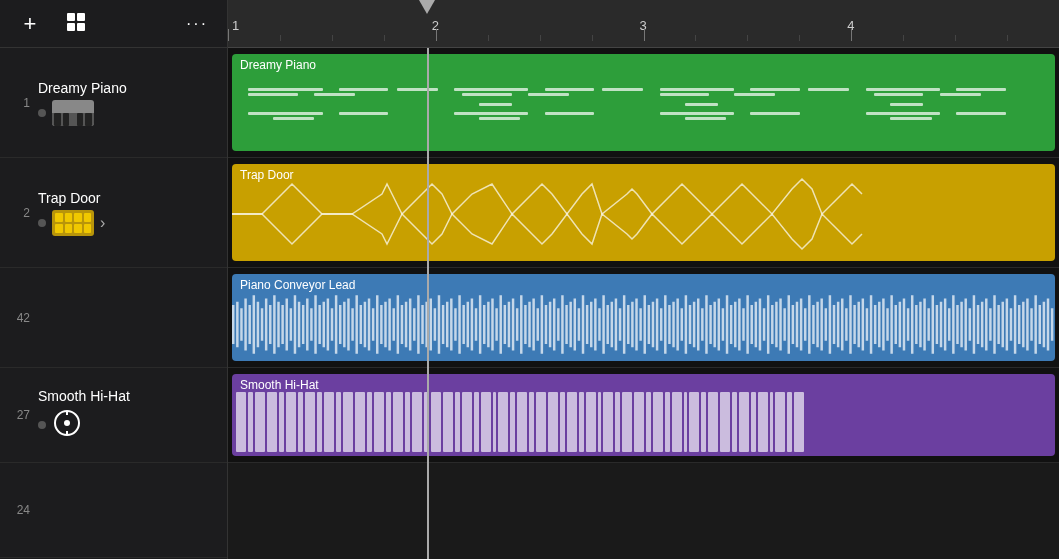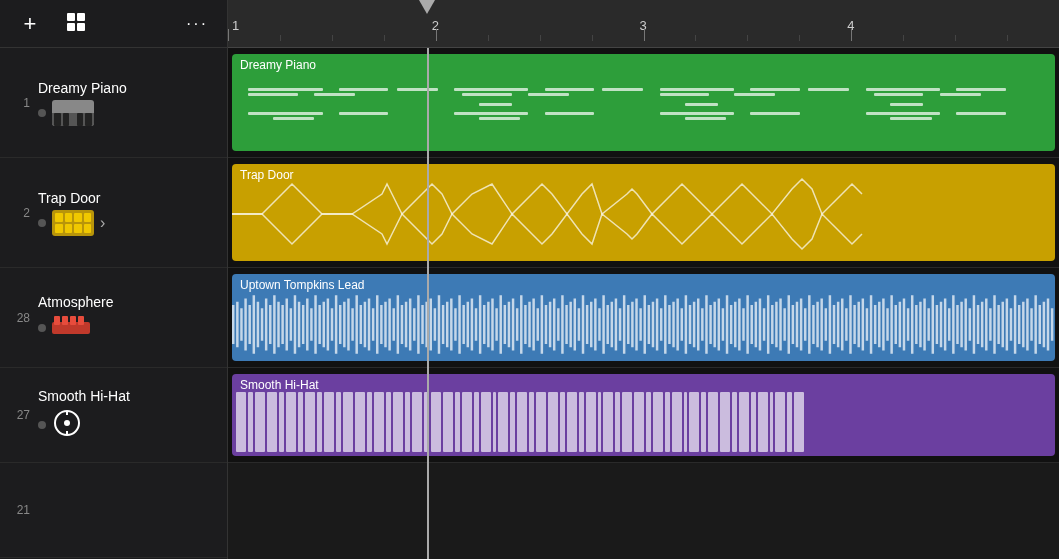--- a/index.html
+++ b/index.html
@@ -341,37 +341,21 @@
             <div style="background:#f0c800; border-radius:1px;"></div>
             <div style="background:#f0c800; border-radius:1px;"></div>
             <div style="background:#f0c800; border-radius:1px;"></div>
           </div>
           <div class="track-arrow" style="font-size:16px; color:#aaa;">›</div>
         </div>
       </div>
     </div>
 
     <div class="track-row track-row-3">
-      <div class="track-number">28</div>
-      <div class="track-info">
-        <div class="track-name">Atmosphere</div>
-        <div class="track-icon-row">
-          <div class="track-dot"></div>
-
-          <div style="font-size:22px;">
-            <svg width="38" height="22" viewBox="0 0 38 22">
-              <rect x="0" y="8" width="38" height="12" rx="2" fill="#c0392b"></rect>
-              <rect x="2" y="2" width="6" height="9" rx="1" fill="#e74c3c"></rect>
-              <rect x="10" y="2" width="6" height="9" rx="1" fill="#e74c3c"></rect>
-              <rect x="18" y="2" width="6" height="9" rx="1" fill="#e74c3c"></rect>
-              <rect x="26" y="2" width="6" height="9" rx="1" fill="#e74c3c"></rect>
-            </svg>
-          </div>
-        </div>
-      </div>
+      <div class="track-number">42</div>
     </div>
 
     <div class="track-row track-row-4">
       <div class="track-number">27</div>
       <div class="track-info">
         <div class="track-name">Smooth Hi-Hat</div>
         <div class="track-icon-row">
           <div class="track-dot"></div>
 
           <div>
@@ -380,21 +364,21 @@
               <circle cx="15" cy="15" r="3" fill="white"></circle>
               <line x1="15" y1="3" x2="15" y2="7" stroke="white" stroke-width="2"></line>
               <line x1="15" y1="23" x2="15" y2="27" stroke="white" stroke-width="2"></line>
             </svg>
           </div>
         </div>
       </div>
     </div>
 
     <div class="track-row track-row-5">
-      <div class="track-number">21</div>
+      <div class="track-number">24</div>
     </div>
 
   </div>
 
   <div class="timeline">
 
     <div class="timeline-ruler">
       <div class="ruler-marks">
 
         <span class="ruler-number" style="left: 4px;">1</span>
@@ -487,21 +471,21 @@
 
             <polyline points="0,50 30,50 60,20 90,50 120,50 150,30 155,20 160,30 170,50 190,30 200,20 210,30 220,50 240,30 260,20 280,50 300,30 310,20 320,30 335,50 350,30 360,20 370,50 395,30 400,25 405,30 420,50 440,30 450,20 460,30 480,50 500,30 510,20 520,30 540,50 560,25 570,15 580,25 590,50 610,30 620,20 630,30" stroke="rgba(255,255,255,0.7)" stroke-width="1.5" fill="none"></polyline>
             <polyline points="0,50 30,50 60,80 90,50 120,50 150,70 155,80 160,70 170,50 190,70 200,80 210,70 220,50 240,70 260,80 280,50 300,70 310,80 320,70 335,50 350,70 360,80 370,50 395,70 400,75 405,70 420,50 440,70 450,80 460,70 480,50 500,70 510,80 520,70 540,50 560,75 570,85 580,75 590,50 610,70 620,80 630,70" stroke="rgba(255,255,255,0.7)" stroke-width="1.5" fill="none"></polyline>
           </svg>
           <div class="resize-handle"></div>
         </div>
       </div>
 
       <div class="track-clip-row" style="height:100px; background:#111; border-bottom:1px solid #2a2a2a;">
         <div class="clip-blue" style="position:absolute; left:4px; right:4px; top:6px; bottom:6px;">
-          <div class="clip-label">Uptown Tompkins Lead</div>
+          <div class="clip-label">Piano Conveyor Lead</div>
 
           <svg width="100%" height="100%" preserveAspectRatio="none" style="position:absolute; top:18px; left:0; height:calc(100% - 22px);">
             <g opacity="0.7">
 
               <rect x="0%" y="20%" width="0.3%" height="60%" fill="white"></rect>
               <rect x="0.5%" y="15%" width="0.3%" height="70%" fill="white"></rect>
               <rect x="1%" y="25%" width="0.3%" height="50%" fill="white"></rect>
               <rect x="1.5%" y="10%" width="0.3%" height="80%" fill="white"></rect>
               <rect x="2%" y="20%" width="0.3%" height="60%" fill="white"></rect>
               <rect x="2.5%" y="5%" width="0.3%" height="90%" fill="white"></rect>

